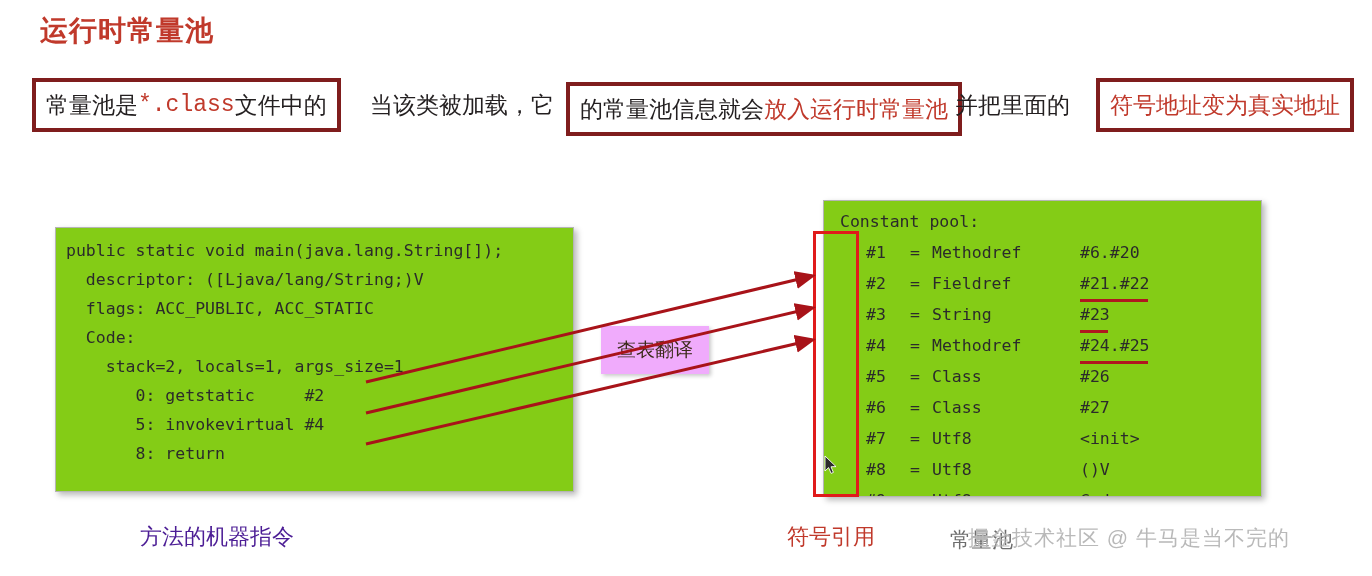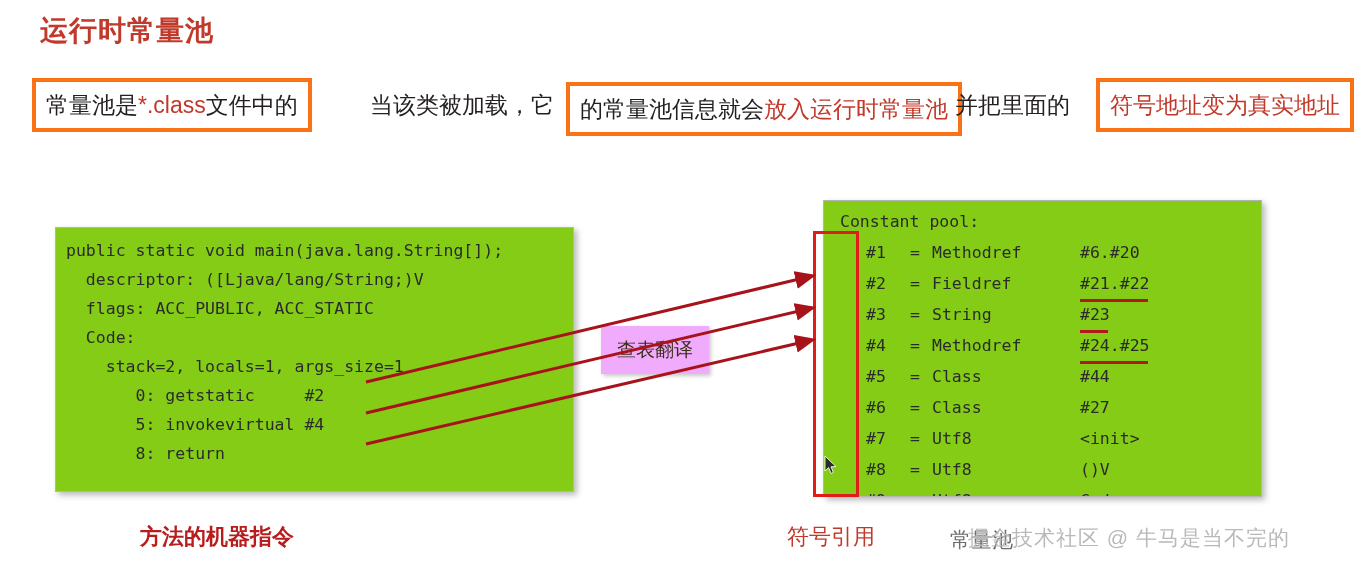--- a/index.html
+++ b/index.html
@@ -39,22 +39,23 @@
     position: absolute;
     height: 54px;
     display: flex;
     align-items: center;
     font-size: 23px;
     color: #231f20;
     white-space: nowrap;
     box-sizing: border-box;
   }
   .stmt.boxed {
-    border: 4px solid #f97316;
+    border: 4px solid #7f1d1d;
     padding: 8px 10px;
+    font-family: Liberation Mono, monospace;
   }
   .stmt .hl-red {
     color: #C0392B;
   }
   .stmt .plain-lead {
     color: #231f20;
   }
 
   #stmt-1 { left: 32px;  top: 0px; }
   #stmt-2-lead { left: 366px; top: 0px; padding-left: 4px; }
@@ -169,21 +170,21 @@
     height: 576px;
     pointer-events: none;
   }
 
   
   .caption {
     position: absolute;
     font-size: 22px;
     white-space: nowrap;
   }
-  #caption-left   { left: 140px; top: 522px; color: #b91c1c; font-weight: bold; }
+  #caption-left   { left: 140px; top: 522px; color: #4c1d95; }
   #caption-right  { left: 787px; top: 522px; color: #C0392B; }
   #caption-pool   { left: 950px; top: 526px; color: #6d6d6d; font-size: 21px; }
 
   #watermark {
     position: absolute;
     left: 968px;
     top: 524px;
     font-size: 21px;
     color: #b9b9b9;
     white-space: nowrap;
@@ -238,21 +239,21 @@
   <div class="cl">       8: return</div>
 </div>
 
 <div id="pool-panel">
   <div class="pool-header">Constant pool:</div>
   <div id="pool-rows">
       <div class="pool-row"><span class="pool-idx">#1</span><span class="pool-eq">=</span><span class="pool-type">Methodref</span><span class="pool-val">#6.#20</span></div>
       <div class="pool-row"><span class="pool-idx">#2</span><span class="pool-eq">=</span><span class="pool-type">Fieldref</span><span class="pool-val underlined">#21.#22</span></div>
       <div class="pool-row"><span class="pool-idx">#3</span><span class="pool-eq">=</span><span class="pool-type">String</span><span class="pool-val underlined">#23</span></div>
       <div class="pool-row"><span class="pool-idx">#4</span><span class="pool-eq">=</span><span class="pool-type">Methodref</span><span class="pool-val underlined">#24.#25</span></div>
-      <div class="pool-row"><span class="pool-idx">#5</span><span class="pool-eq">=</span><span class="pool-type">Class</span><span class="pool-val">#44</span></div>
+      <div class="pool-row"><span class="pool-idx">#5</span><span class="pool-eq">=</span><span class="pool-type">Class</span><span class="pool-val">#26</span></div>
       <div class="pool-row"><span class="pool-idx">#6</span><span class="pool-eq">=</span><span class="pool-type">Class</span><span class="pool-val">#27</span></div>
       <div class="pool-row"><span class="pool-idx">#7</span><span class="pool-eq">=</span><span class="pool-type">Utf8</span><span class="pool-val">&lt;init&gt;</span></div>
       <div class="pool-row"><span class="pool-idx">#8</span><span class="pool-eq">=</span><span class="pool-type">Utf8</span><span class="pool-val">()V</span></div>
       <div class="pool-row"><span class="pool-idx">#9</span><span class="pool-eq">=</span><span class="pool-type">Utf8</span><span class="pool-val">Code</span></div>
     </div>
 </div>
 <div id="pool-index-highlight"></div>
 
 <div id="translate-chip">查表翻译</div>
 

